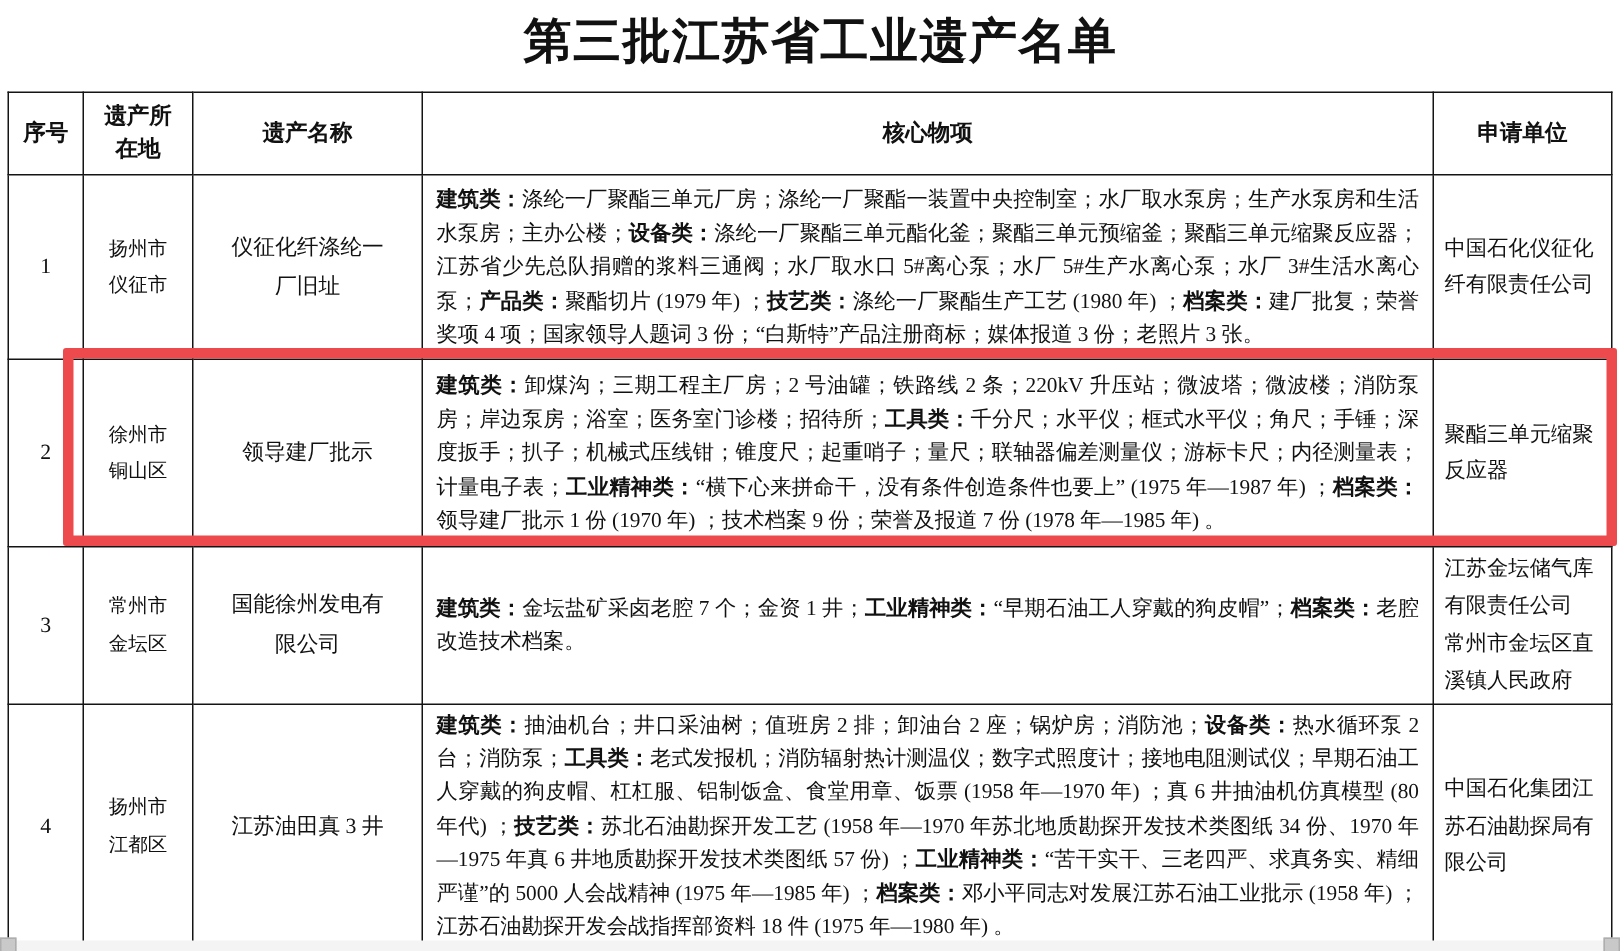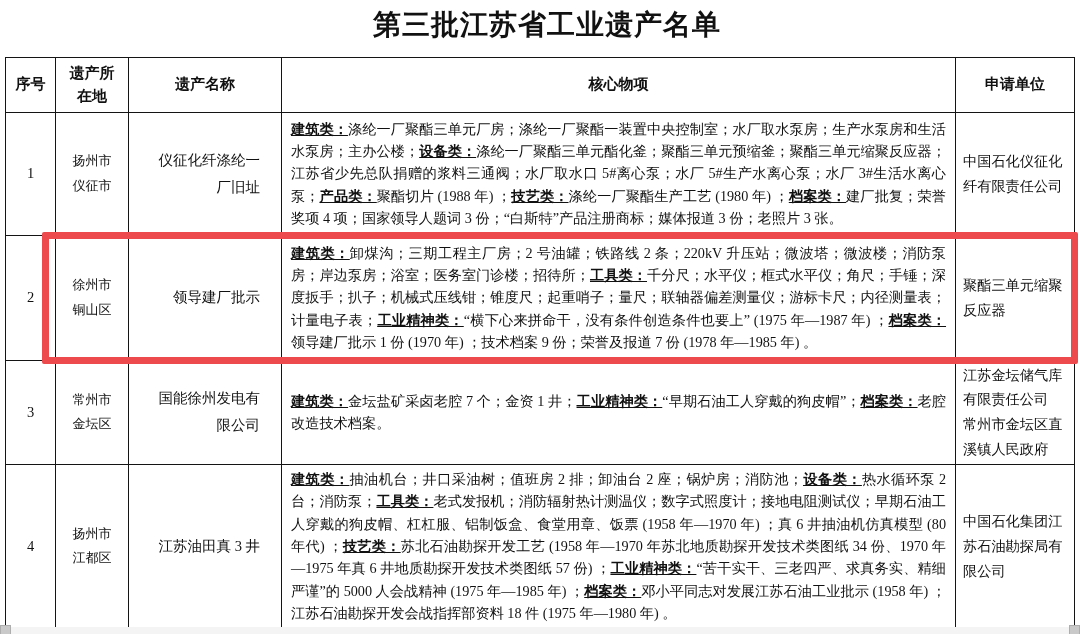--- a/index.html
+++ b/index.html
@@ -1,40 +1,40 @@
 <!DOCTYPE html>
 <html><head>
 <meta charset="utf-8">
 <style>
   html,body{margin:0;padding:0;background:#ffffff;}
   body{
     width:1080px;height:634px;position:relative;overflow:hidden;
     font-family:"Liberation Serif","DejaVu Serif",serif;color:#111;
   }
   .page-title{
-    text-align:center;font-size:28px;font-weight:900;letter-spacing:1px;
+    text-align:center;font-size:32px;font-weight:900;letter-spacing:1px;
     padding-top:8px;line-height:1.2;padding-left:14px;
   }
   table.heritage{
     border-collapse:collapse;table-layout:fixed;
     margin:15px auto 0;width:1069px;
   }
   table.heritage td,table.heritage th{
     border:1.6px solid #141414;vertical-align:middle;box-sizing:border-box;
     overflow:hidden;
   }
   th.hdr{font-size:15px;font-weight:bold;padding:2px 1px;white-space:pre-line;line-height:1.5;}
   td.no-cell{text-align:center;font-size:14.5px;}
   td.loc-cell{text-align:center;font-size:13px;white-space:pre-line;line-height:1.9;padding:2px 4px;}
-  td.name-cell{font-size:14.5px;line-height:1.85;padding:2px 21px;text-align:right;}
+  td.name-cell{font-size:14.5px;line-height:1.85;padding:2px 21px;text-align:center;}
   td.core-cell{
     font-size:14.2px;line-height:1.575;padding:3px 9px;text-align:justify;
     text-justify:inter-character;vertical-align:middle;
   }
-  td.core-cell b{font-weight:bold;text-decoration:underline;}
+  td.core-cell b{font-weight:bold;}
   td.app-cell{font-size:14.2px;line-height:1.75;padding:2px 7px;white-space:pre-line;text-align:left;}
   .highlight-box{
     position:absolute;border:7px solid #ed4a4d;border-radius:2px;
     pointer-events:none;z-index:5;box-sizing:border-box;
   }
   .hscrollbar{
     position:absolute;left:0;bottom:0;width:1080px;height:7px;background:#f4f4f4;z-index:2;
   }
   .hscrollbar .arrow{
     position:absolute;top:-2px;width:9px;height:9px;background:#c9c9c9;border:1px solid #aeaeae;
@@ -64,21 +64,21 @@
       <th class="hdr">核心物项</th>
       <th class="hdr">申请单位</th>
     </tr>
   </thead>
   <tbody>
     <tr style="height:123px">
       <td class="no-cell">1</td>
       <td class="loc-cell">扬州市
 仪征市</td>
       <td class="name-cell">仪征化纤涤纶一厂旧址</td>
-      <td class="core-cell"><b>建筑类：</b><span>涤纶一厂聚酯三单元厂房；涤纶一厂聚酯一装置中央控制室；水厂取水泵房；生产水泵房和生活水泵房；主办公楼；</span><b>设备类：</b><span>涤纶一厂聚酯三单元酯化釜；聚酯三单元预缩釜；聚酯三单元缩聚反应器；江苏省少先总队捐赠的浆料三通阀；水厂取水口 5#离心泵；水厂 5#生产水离心泵；水厂 3#生活水离心泵；</span><b>产品类：</b><span>聚酯切片 (1988 年) ；</span><b>技艺类：</b><span>涤纶一厂聚酯生产工艺 (1980 年) ；</span><b>档案类：</b><span>建厂批复；荣誉奖项 4 项；国家领导人题词 3 份；“白斯特”产品注册商标；媒体报道 3 份；老照片 3 张。</span></td>
+      <td class="core-cell"><b>建筑类：</b><span>涤纶一厂聚酯三单元厂房；涤纶一厂聚酯一装置中央控制室；水厂取水泵房；生产水泵房和生活水泵房；主办公楼；</span><b>设备类：</b><span>涤纶一厂聚酯三单元酯化釜；聚酯三单元预缩釜；聚酯三单元缩聚反应器；江苏省少先总队捐赠的浆料三通阀；水厂取水口 5#离心泵；水厂 5#生产水离心泵；水厂 3#生活水离心泵；</span><b>产品类：</b><span>聚酯切片 (1979 年) ；</span><b>技艺类：</b><span>涤纶一厂聚酯生产工艺 (1980 年) ；</span><b>档案类：</b><span>建厂批复；荣誉奖项 4 项；国家领导人题词 3 份；“白斯特”产品注册商标；媒体报道 3 份；老照片 3 张。</span></td>
       <td class="app-cell">中国石化仪征化纤有限责任公司</td>
     </tr>
     <tr style="height:125px">
       <td class="no-cell">2</td>
       <td class="loc-cell">徐州市
 铜山区</td>
       <td class="name-cell">领导建厂批示</td>
       <td class="core-cell"><b>建筑类：</b><span>卸煤沟；三期工程主厂房；2 号油罐；铁路线 2 条；220kV 升压站；微波塔；微波楼；消防泵房；岸边泵房；浴室；医务室门诊楼；招待所；</span><b>工具类：</b><span>千分尺；水平仪；框式水平仪；角尺；手锤；深度扳手；扒子；机械式压线钳；锥度尺；起重哨子；量尺；联轴器偏差测量仪；游标卡尺；内径测量表；计量电子表；</span><b>工业精神类：</b><span>“横下心来拼命干，没有条件创造条件也要上” (1975 年—1987 年) ；</span><b>档案类：</b><span>领导建厂批示 1 份 (1970 年) ；技术档案 9 份；荣誉及报道 7 份 (1978 年—1985 年) 。</span></td>
       <td class="app-cell">聚酯三单元缩聚反应器</td>
     </tr>

